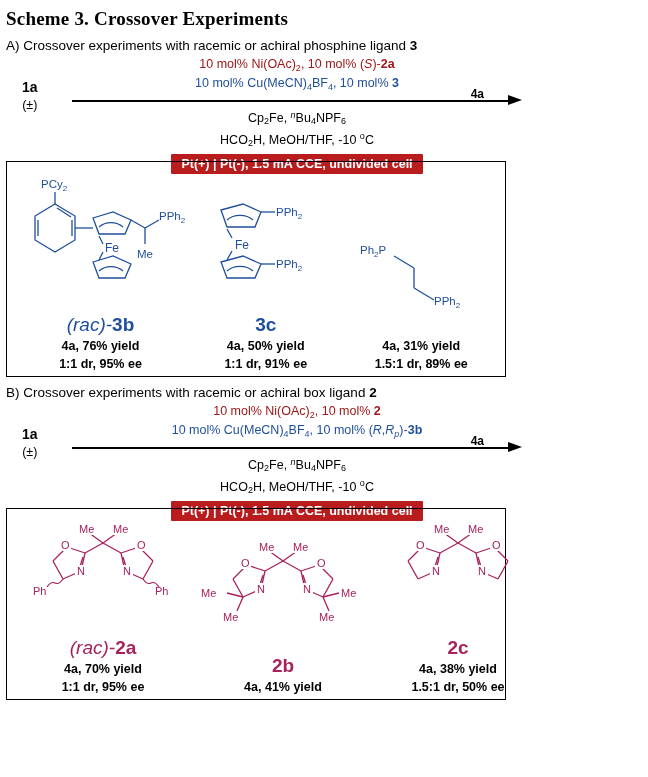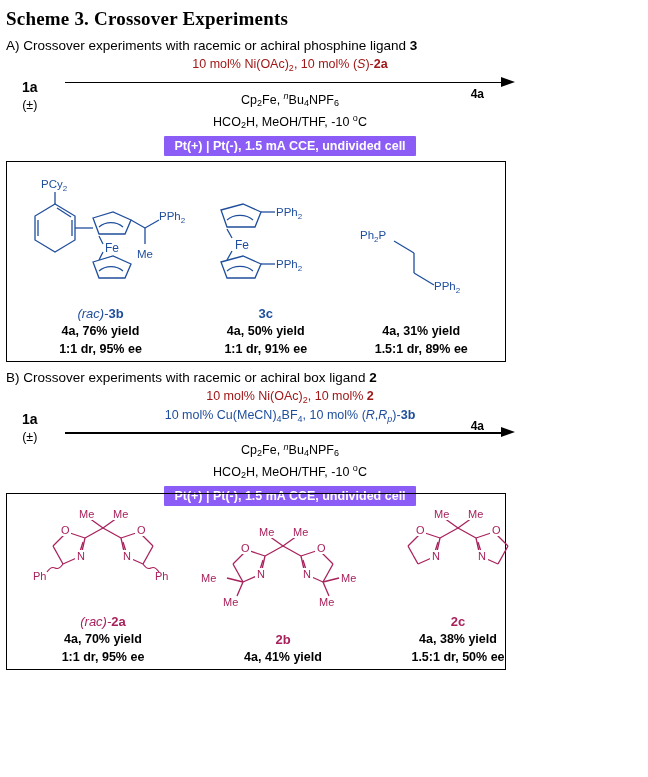--- a/index.html
+++ b/index.html
@@ -40,21 +40,21 @@
   }
   .rxn .substrate .pm{
     display:block;
     font-weight:normal;
     text-align:center;
     font-size:12.5px;
     margin-top:3px;
   }
   .rxn .arrowbox{
     position:absolute;
-    left:65px;top:0px;
+    left:72px;top:0px;
     width:450px;
   }
   .cond{
     text-align:center;
     font-size:12.5px;
     line-height:15px;
     white-space:nowrap;
   }
   .cond.red{color:#a01818;}
   .cond.blue{color:#1f4e9c;}
@@ -75,21 +75,21 @@
     border-bottom:5.5px solid transparent;
     border-left:14px solid #000;
   }
   .rxn .product{
     position:absolute;
     right:28px;top:30px;
     font-weight:bold;font-size:12px;margin-left:35px;
   }
   .greenbar{
     margin:3px auto 0 auto;
-    background:#8b5cf6;
+    background:#b91c1c;
     color:#fff;
     font-size:12.5px;
     font-weight:bold;
     text-align:center;
     padding:3px 10px;
     width:max-content;
     border-radius:1px;
   }
   .greenbar-wrap{position:relative;width:100%;text-align:center;}
 
@@ -104,22 +104,22 @@
     justify-content:space-around;
     align-items:flex-end;
     padding:8px 6px 4px 6px;
   }
   .lig{
     text-align:center;
     flex:1;
   }
   .lig .art{position:relative;margin:0 auto;}
   .lig .name{
-    font-size:13px;
-    margin-top:4px;
+    font-size:19px;
+    margin-top:12px;
   }
   .lig .name b{font-weight:bold;}
   .lig .res{
     font-size:12.5px;
     line-height:15px;
     margin-top:3px;
     font-weight:bold;
   }
   .blue-txt{color:#1f4e9c;}
   .mag-txt{color:#a8215c;}
@@ -145,20 +145,23 @@
 
     <div class="rxn">
       <div class="substrate">
         <span>1a</span>
         <span class="pm">(±)</span>
       </div>
 
       <div class="arrowbox">
         <div class="cond red">
           10 mol% Ni(OAc)<sub>2</sub>, 10 mol% (<i>S</i>)-<b>2a</b>
+        </div>
+        <div class="cond blue">
+          10 mol% Cu(MeCN)<sub>4</sub>BF<sub>4</sub>, 10 mol% <b>3</b>
         </div>
         <div class="arrow-line">
           <div class="bar"></div>
             <div class="head"></div>
         </div>
         <div class="cond black">
           Cp<sub>2</sub>Fe, <i><sup>n</sup></i>Bu<sub>4</sub>NPF<sub>6</sub>
         </div>
         <div class="cond black">
           HCO<sub>2</sub>H, MeOH/THF, -10 <sup>o</sup>C

